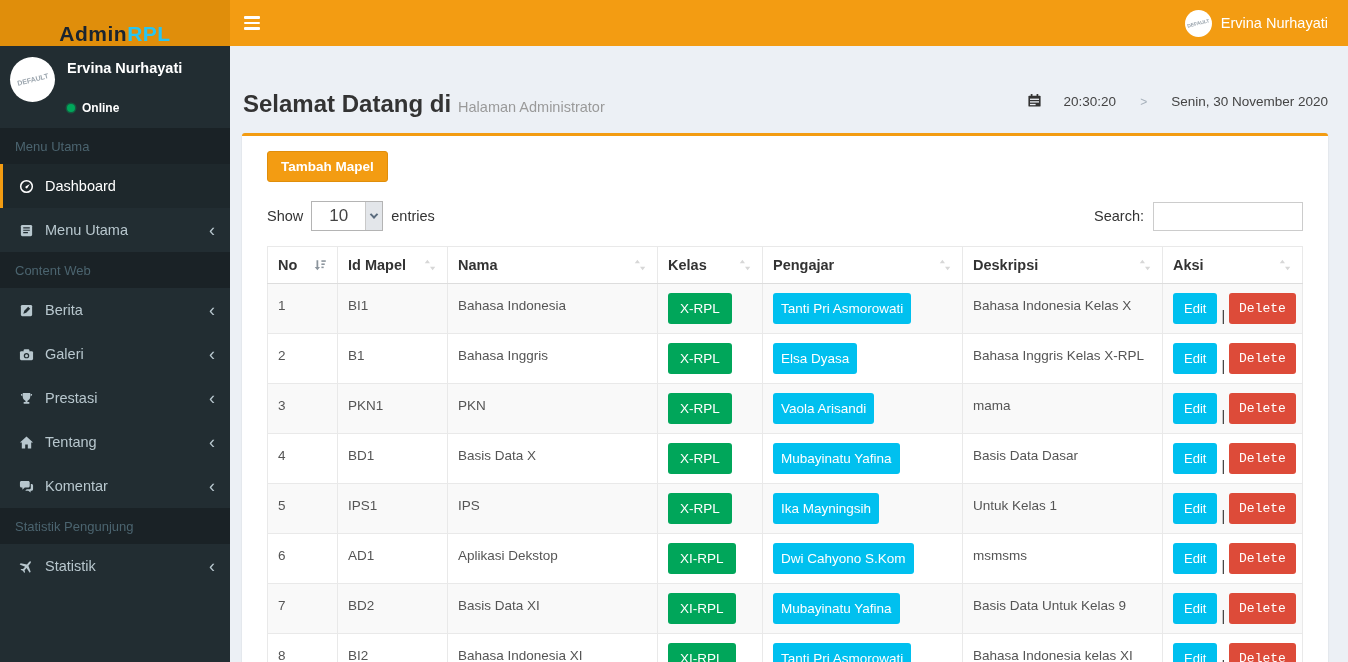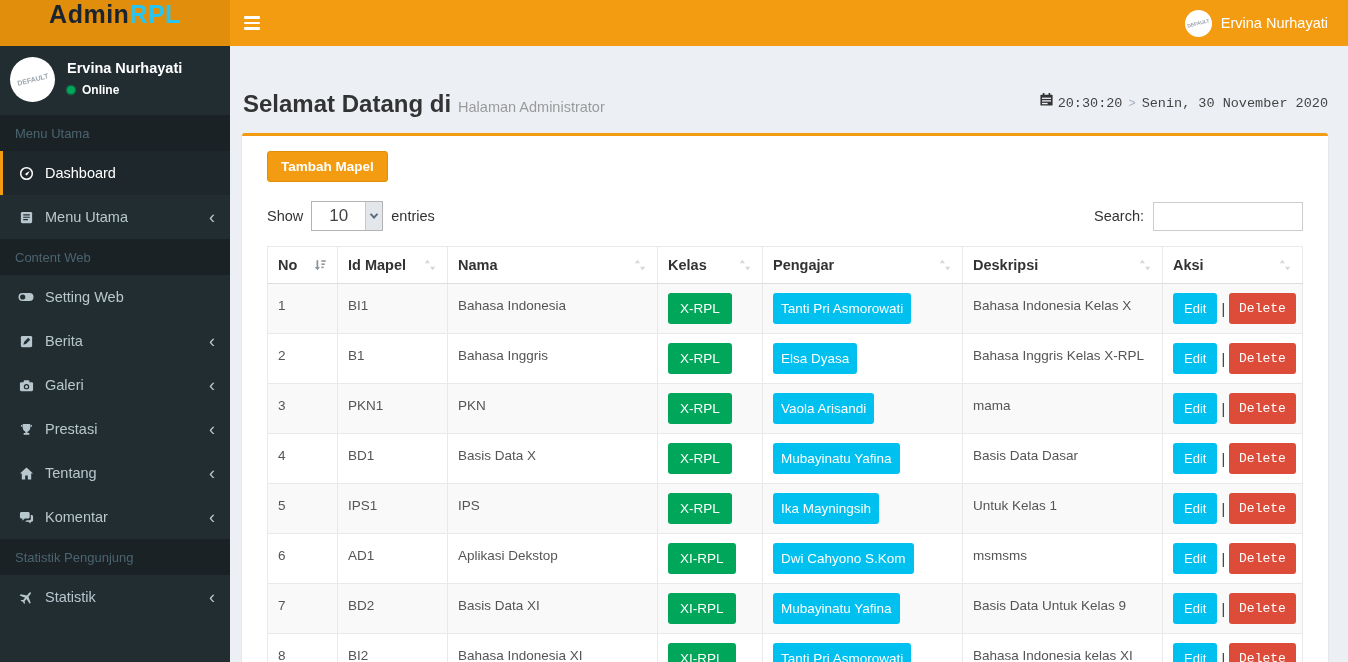--- a/index.html
+++ b/index.html
@@ -2,56 +2,56 @@
 <html style="--accent: #f39c12; --accent-dark: #e08e0b; --brand-rpl: #29c5f0; --sidebar: #222d32; --sidebar-active: #1e282c; --sidebar-text: #b8c7ce; --section-header-bg: #1a2226; --section-header-text: #4b646f; --content-bg: #ecf0f5; --green: #00a65a; --cyan: #00c0ef; --red: #dd4b39;"><head>
 <meta charset="utf-8">
 <style>
   * { box-sizing: border-box; margin: 0; padding: 0; }
   html,body { width:1348px; height:662px; overflow:hidden; }
   body { font-family:"Liberation Sans", sans-serif; background:var(--content-bg,#ecf0f5); }
   .app { position:relative; width:1348px; height:662px; overflow:hidden; }
 
   
   .navbar { display:flex; height:46px; }
-  .logo { width:230px; height:46px; background:var(--accent-dark,#e08e0b); display:flex; align-items:flex-start; justify-content:center;
-          font-size:25px; font-weight:bold; letter-spacing:.5px; cursor:pointer; }
+  .logo { width:230px; height:46px; background:var(--accent-dark,#e08e0b); display:flex; align-items:flex-end; justify-content:center;
+          font-size:21px; font-weight:bold; letter-spacing:.5px; cursor:pointer; }
   .brand-admin { color:#1a2430; }
   .brand-rpl { color:var(--brand-rpl,#29c5f0); }
   .navbar-main { flex:1; background:var(--accent,#f39c12); display:flex; align-items:center; }
   .hamburger { width:44px; height:46px; background:transparent; border:0; cursor:pointer; display:flex; align-items:center; justify-content:center; }
   .hamburger .bars { display:flex; flex-direction:column; gap:3px; }
   .hamburger .bars i { display:block; width:16px; height:2.5px; background:#fff; border-radius:1px; }
   .navbar-user { margin-left:auto; margin-right:14px; display:flex; align-items:center; gap:9px; cursor:pointer; height:46px; padding:0 6px; }
   .avatar { background:#fff; border-radius:50%; display:flex; align-items:center; justify-content:center; overflow:hidden; flex:0 0 auto; }
   .avatar .avatar-text { color:#9aa4ad; font-weight:bold; transform:rotate(-14deg); }
   .avatar.sm { width:27px; height:27px; } .avatar.sm .avatar-text { font-size:5px; }
   .avatar.lg { width:45px; height:45px; } .avatar.lg .avatar-text { font-size:7px; }
   .navbar-username { color:#fff; font-size:14.5px; }
 
   
   .sidebar { position:absolute; left:0; top:46px; bottom:0; width:230px; background:var(--sidebar,#222d32); }
   .user-panel { display:flex; padding:11px 10px 13px 10px; align-items:flex-start; }
   .user-info { margin-left:12px; padding-top:3px; }
   .user-name { color:#fff; font-size:14.5px; font-weight:bold; }
-  .user-status { margin-top:7px; display:flex; align-items:center; gap:7px; cursor:pointer; }
+  .user-status { margin-top:25px; display:flex; align-items:center; gap:7px; cursor:pointer; }
   .status-dot { width:8px; height:8px; border-radius:50%; background:var(--green,#00a65a); box-shadow:0 0 0 1.5px rgba(0,166,90,.35); }
   .user-status span.txt { color:#fff; font-size:12px; font-weight:bold; }
   .menu-header { background:var(--section-header-bg,#1a2226); color:var(--section-header-text,#4b646f); font-size:13px; padding:11px 15px 10px; }
   .menu-item { display:flex; align-items:center; height:44px; padding:0 15px 0 12px; color:var(--sidebar-text,#b8c7ce);
                font-size:14.5px; cursor:pointer; border-left:3px solid transparent; }
   .menu-item .mi-icon { width:22px; display:flex; justify-content:center; margin-right:8px; }
   .menu-item .chevron { margin-left:auto; font-size:18px; line-height:1; color:inherit; }
   .menu-item.active { background:var(--sidebar-active,#1e282c); color:#fff; border-left-color:var(--accent,#f39c12); }
 
   
   .content-wrapper { position:absolute; left:230px; top:46px; right:0; bottom:0; background:var(--content-bg,#ecf0f5); overflow:hidden; }
   .content-header { display:flex; align-items:center; justify-content:space-between; padding:15px 20px 13px 13px;margin-top:22px; }
   .page-title { font-size:24px; font-weight:600; color:#333; }
   .page-subtitle { font-size:14.5px; color:#9a9a9a; font-weight:400; margin-left:7px; }
-  .datetime { display:flex; align-items:flex-end; gap:4px; font-size:13.5px; color:#444;font-family:Liberation Mono, monospace; }
+  .datetime { display:flex; align-items:center; gap:22px; font-size:13.5px; color:#444; }
   .crumb-sep { color:#a6b0ba; font-size:12px; margin:0 2px; }
 
   .box { margin:0 20px 0 12px; background:#fff; border-top:3px solid var(--accent,#f39c12); border-radius:3px;
          box-shadow:0 1px 2px rgba(0,0,0,.12); padding:15px 25px 25px; min-height:600px; }
   .btn { border:1px solid transparent; border-radius:3px; color:#fff; cursor:pointer; font-family:inherit; }
   .btn-add { background:var(--accent,#f39c12); border-color:var(--accent-dark,#e08e0b); font-size:13.5px; font-weight:600; padding:7px 13px; }
 
   .table-controls { display:flex; align-items:center; justify-content:space-between; margin-top:19px; font-size:14.5px; color:#333; }
   .length-ctl { display:flex; align-items:center; gap:8px; }
   .select { display:inline-flex; width:72px; height:30px; border:1px solid #b4b4b4; background:#fff; cursor:pointer; }
@@ -69,21 +69,21 @@
   tr.odd td { background:#f9f9f9; }
   .th-inner { display:flex; align-items:center; justify-content:space-between; }
   .sort-svg { flex:0 0 auto; margin-left:4px; }
 
   .badge { display:inline-block; border-radius:3px; color:#fff; font-size:13.5px; padding:8px 12px; border:0; cursor:pointer; font-family:inherit; }
   .badge-green { background:var(--green,#00a65a); }
   .badge-cyan  { background:var(--cyan,#00c0ef); padding:8px 8px; }
   .btn-edit   { background:var(--cyan,#00c0ef); font-size:13px; padding:7px 10px; }
   .btn-delete { background:var(--red,#dd4b39); font-size:13px; padding:7px 9px;font-family:Liberation Mono, monospace; }
   .aksi-sep { color:#333; margin:0 4px; font-size:14px; }
-  td .aksi-wrap { display:flex; align-items:center; }
+  td .aksi-wrap { display:flex; align-items:flex-end; }
 </style>
 </head>
 <body>
 
 <div class="app">
 
   <header class="navbar">
     <div class="logo">
       <span class="brand-admin">Admin</span>
         <span class="brand-rpl">RPL</span>
@@ -138,29 +138,20 @@
               <rect x="2" y="2" width="12" height="12" rx="1.5" fill="currentColor"></rect>
               <path d="M4.5 5.2h7M4.5 7.7h7M4.5 10.2h5" stroke="#222d32" stroke-width="1.2" fill="none"></path>
             </svg>
         </span>
         <span>Menu Utama</span>
         <span class="chevron">‹</span>
       </div>
 
       <div class="menu-header">Content Web</div>
 
-      <div class="menu-item">
-        <span class="mi-icon">
-          <svg width="16" height="16" viewBox="0 0 16 16">
-              <rect x="0.5" y="4" width="15" height="8" rx="4" fill="currentColor"></rect>
-              <circle cx="4.7" cy="8" r="2.6" fill="#222d32"></circle>
-            </svg>
-        </span>
-        <span>Setting Web</span>
-      </div>
 
       <div class="menu-item">
         <span class="mi-icon">
           <svg width="15" height="15" viewBox="0 0 16 16">
               <rect x="2" y="2" width="12" height="12" rx="1.5" fill="currentColor"></rect>
               <path d="M4.6 11.4l1-3.1 4.2-4.2 2.1 2.1-4.2 4.2z" fill="#222d32"></path>
             </svg>
         </span>
         <span>Berita</span>
         <span class="chevron">‹</span>

